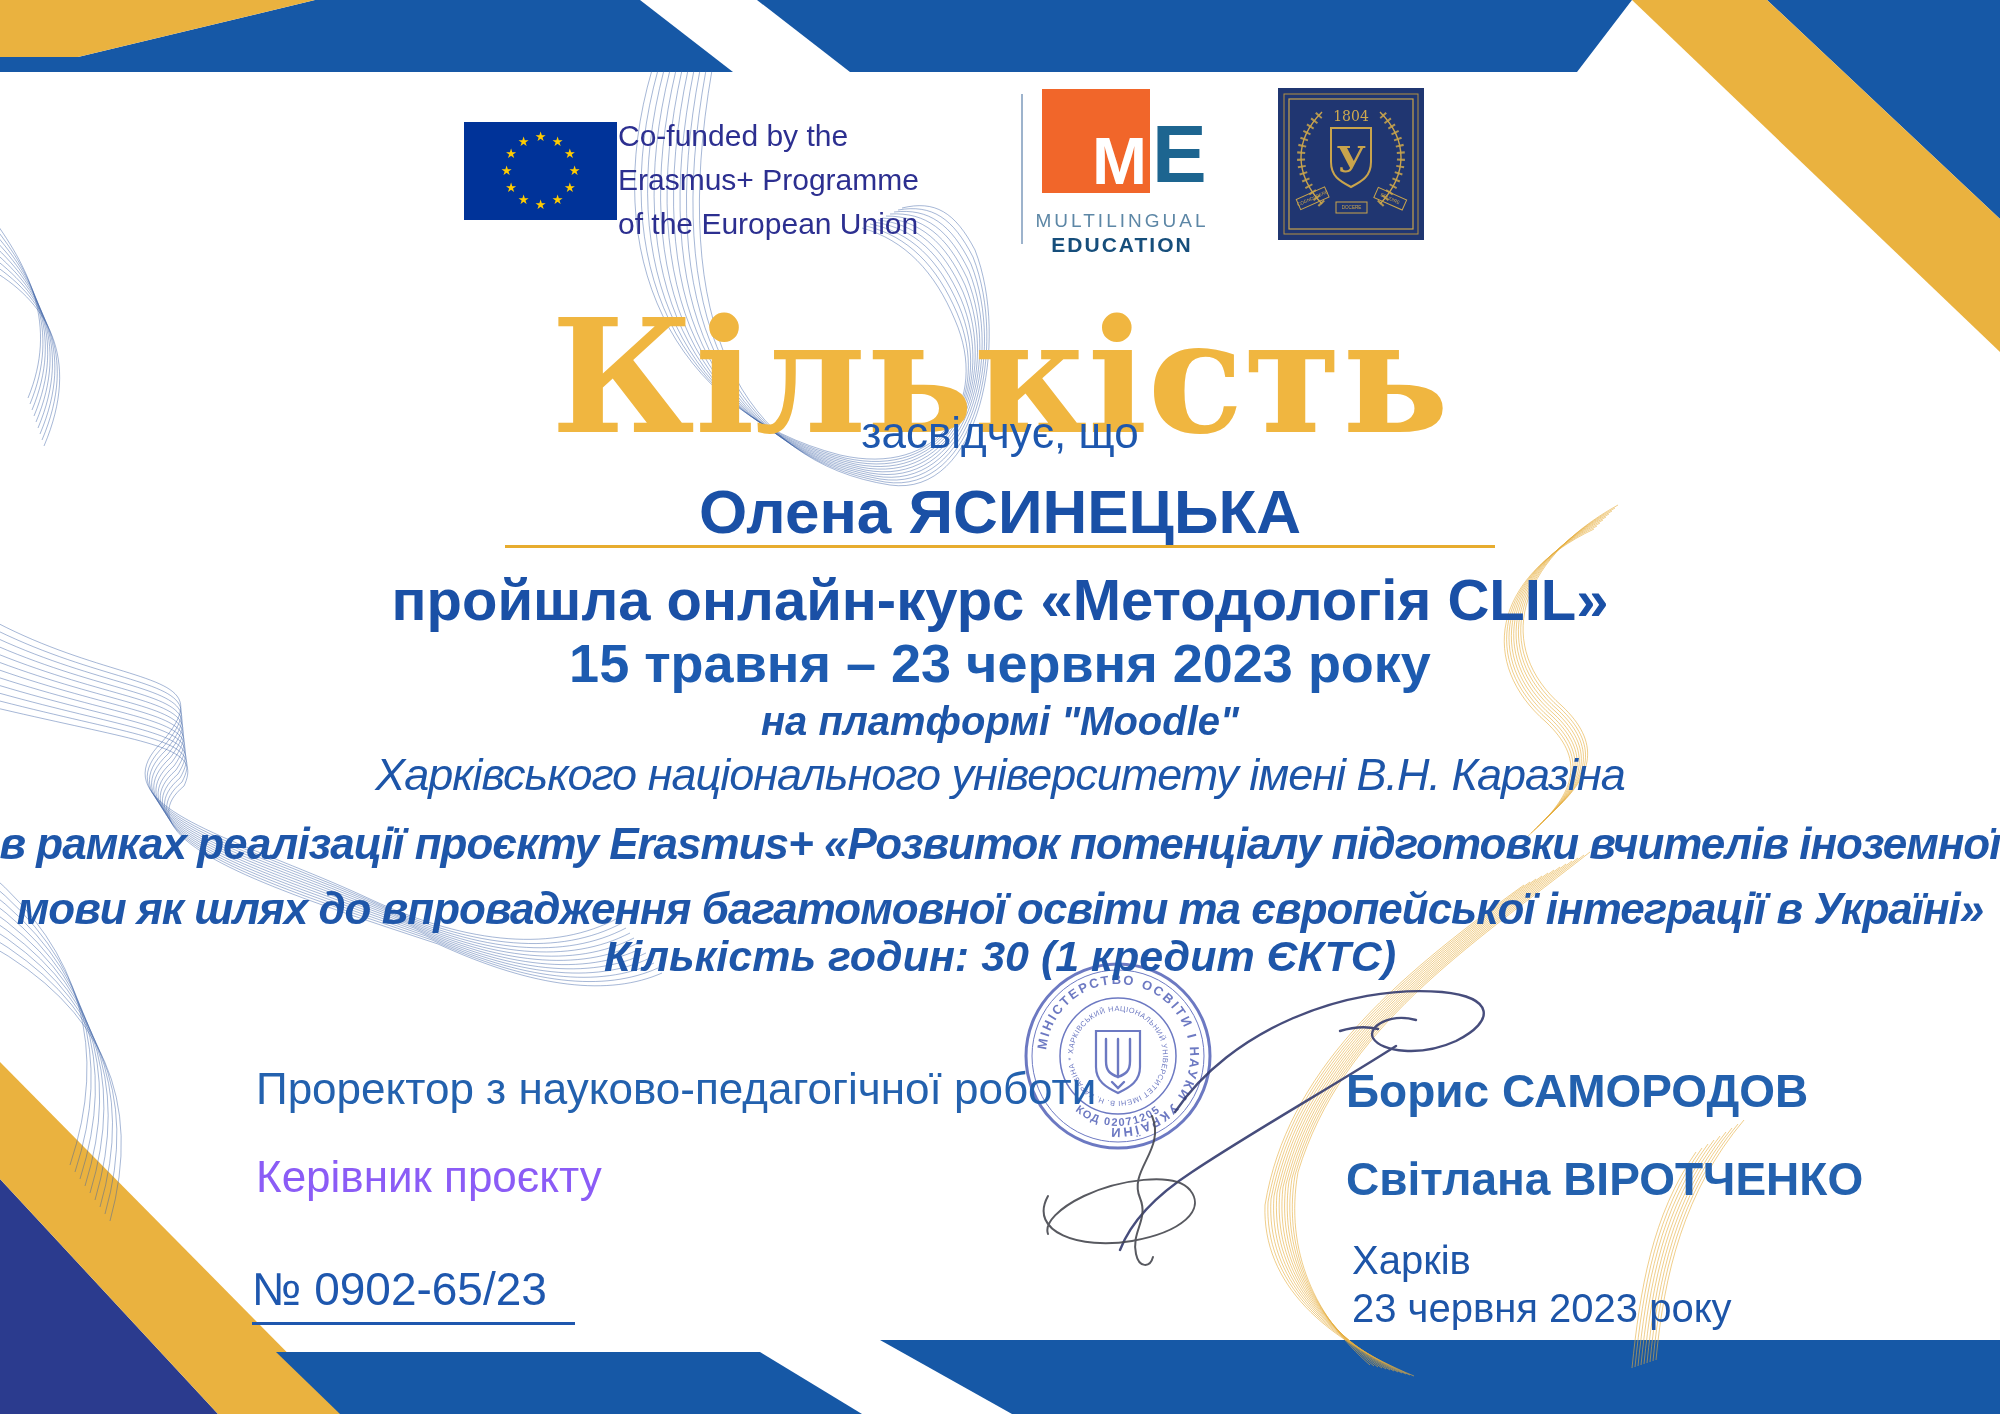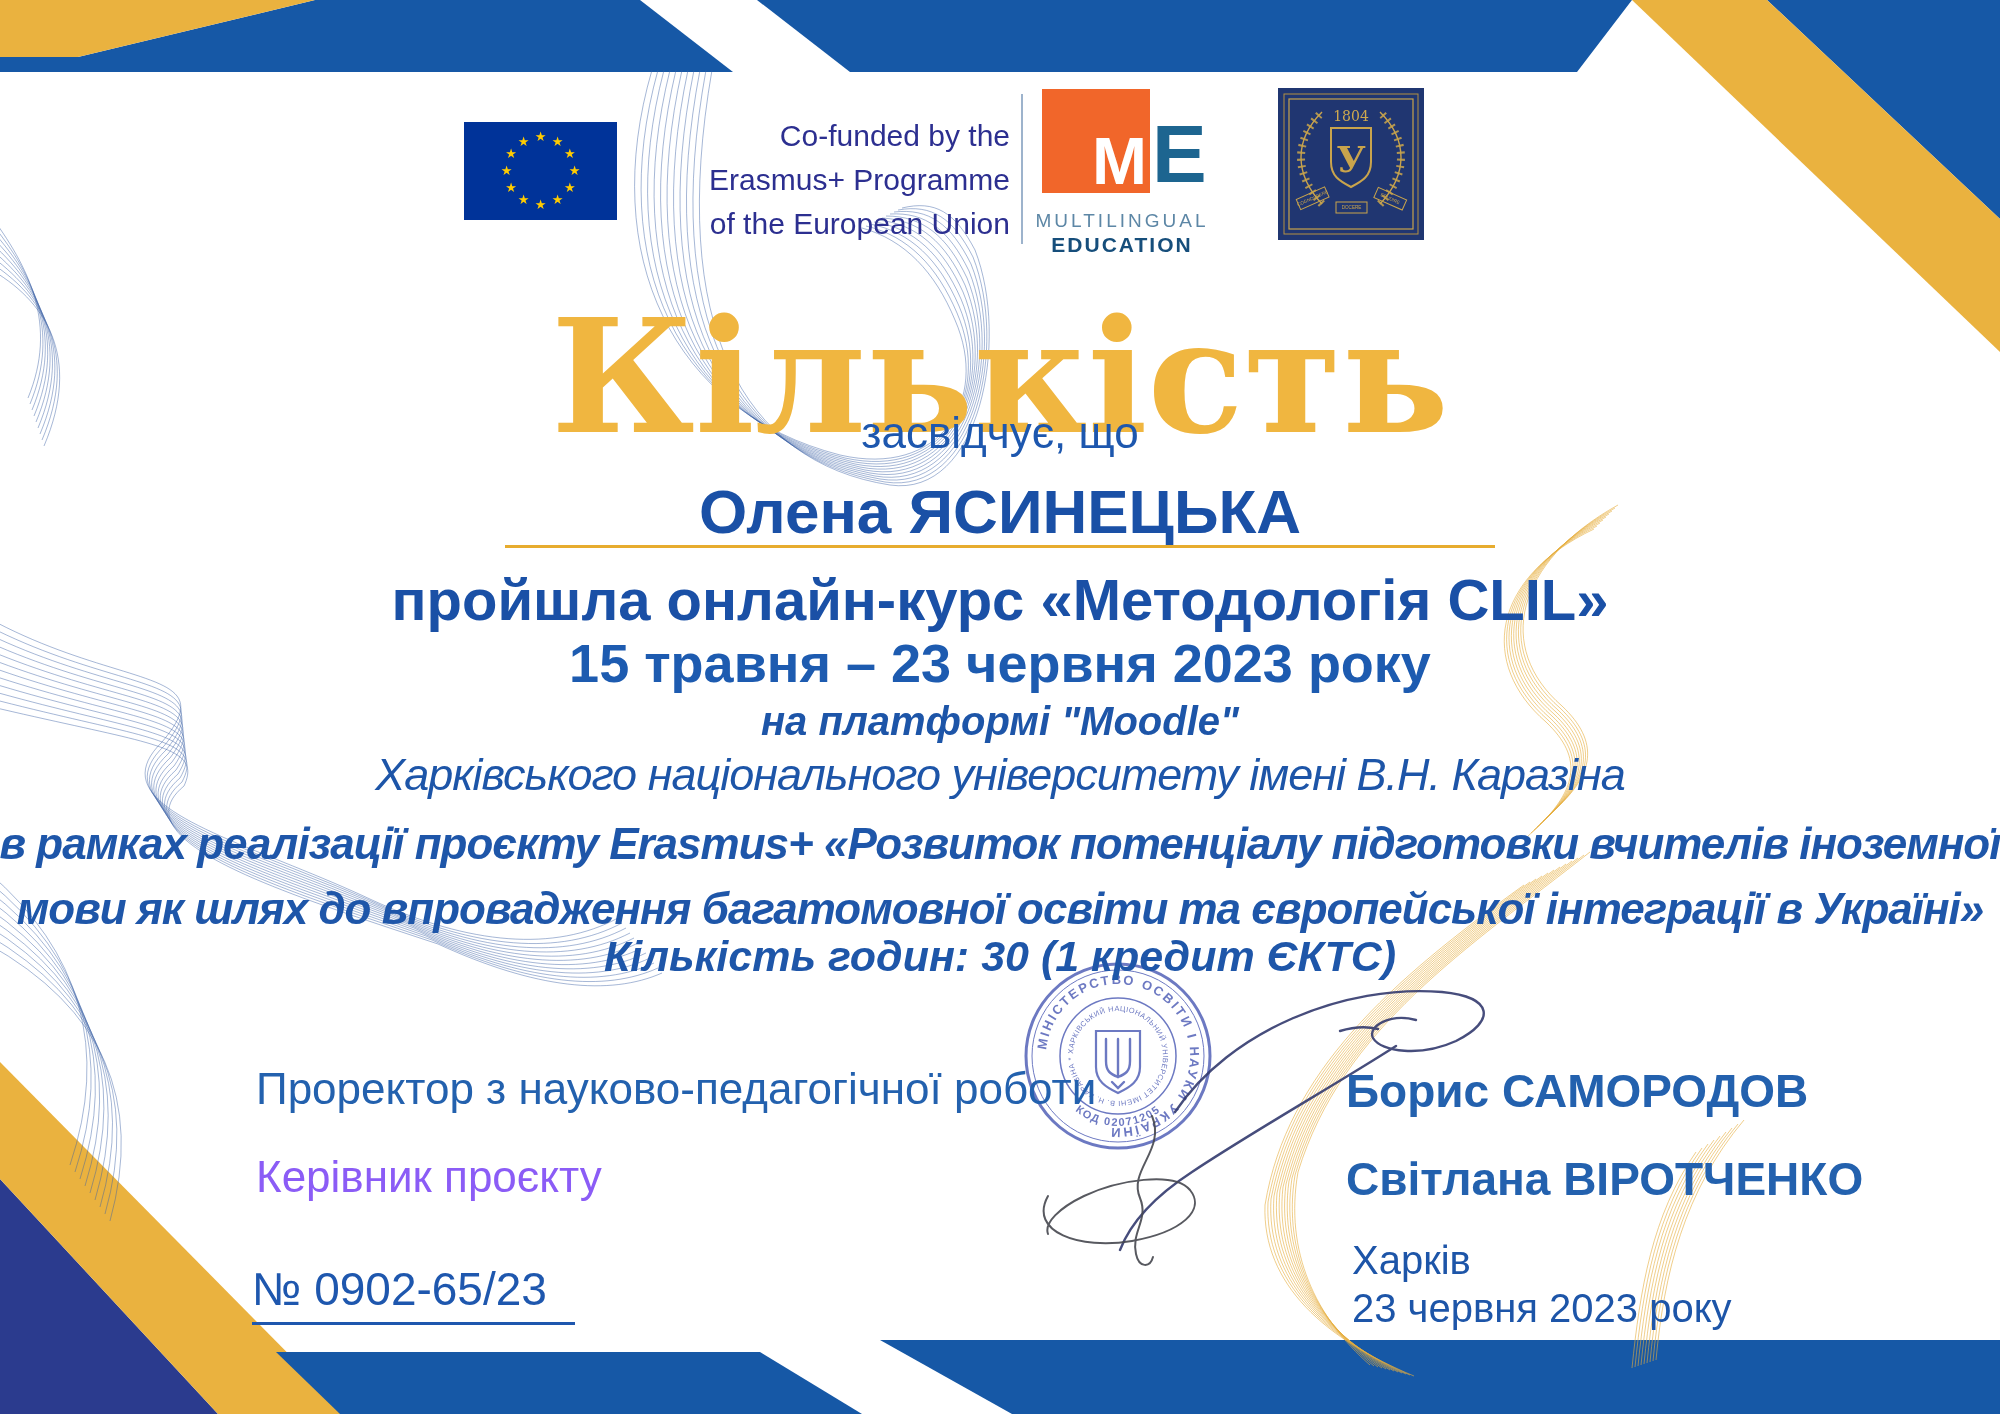--- a/index.html
+++ b/index.html
@@ -25,21 +25,21 @@
   #role1{left:256px;top:1064px;font-size:44px;font-weight:500;color:#2361ae;}
   #role2{left:256px;top:1152px;font-size:44px;font-weight:500;color:#8b5cf6;}
   #sname1{left:1346px;top:1064px;font-size:46px;font-weight:600;color:#2361ae;}
   #sname2{left:1346px;top:1152px;font-size:46px;font-weight:600;color:#2361ae;}
 
   #certnum{left:252px;top:1262px;font-size:46px;font-weight:500;color:#1e57ae;
            border-bottom:3px solid #1e57ae;padding:0 28px 6px 0;}
   #city{left:1352px;top:1238px;font-size:40px;font-weight:500;color:#1d55a8;}
   #issuedate{left:1352px;top:1286px;font-size:40px;font-weight:500;color:#1d55a8;}
 
-  #eu-caption{left:618px;top:114px;width:392px;text-align:right;font-size:30px;
+  #eu-caption{left:618px;top:114px;width:392px;text-align:left;font-size:30px;
               line-height:44px;font-weight:500;color:#2c2f90;}
   #logo-divider{position:absolute;left:1021px;top:94px;width:2px;height:150px;background:#9db3cc;}
   #me-block{left:1020px;top:89px;width:204px;text-align:center;}
   #me-square{position:absolute;left:22px;top:0;width:108px;height:104px;background:#f1662a;}
   #me-m{position:absolute;right:3px;bottom:-6px;font-size:66px;font-weight:700;color:#ffffff;}
   #me-e{position:absolute;left:132px;top:26px;font-size:82px;line-height:78px;font-weight:700;color:#1d6590;}
   #me-w1{position:absolute;left:0;top:121px;width:204px;font-size:19px;letter-spacing:3px;color:#5d87a6;}
   #me-w2{position:absolute;left:0;top:144px;width:204px;font-size:21px;font-weight:700;letter-spacing:2px;color:#164e7b;}
 </style>
 </head>

